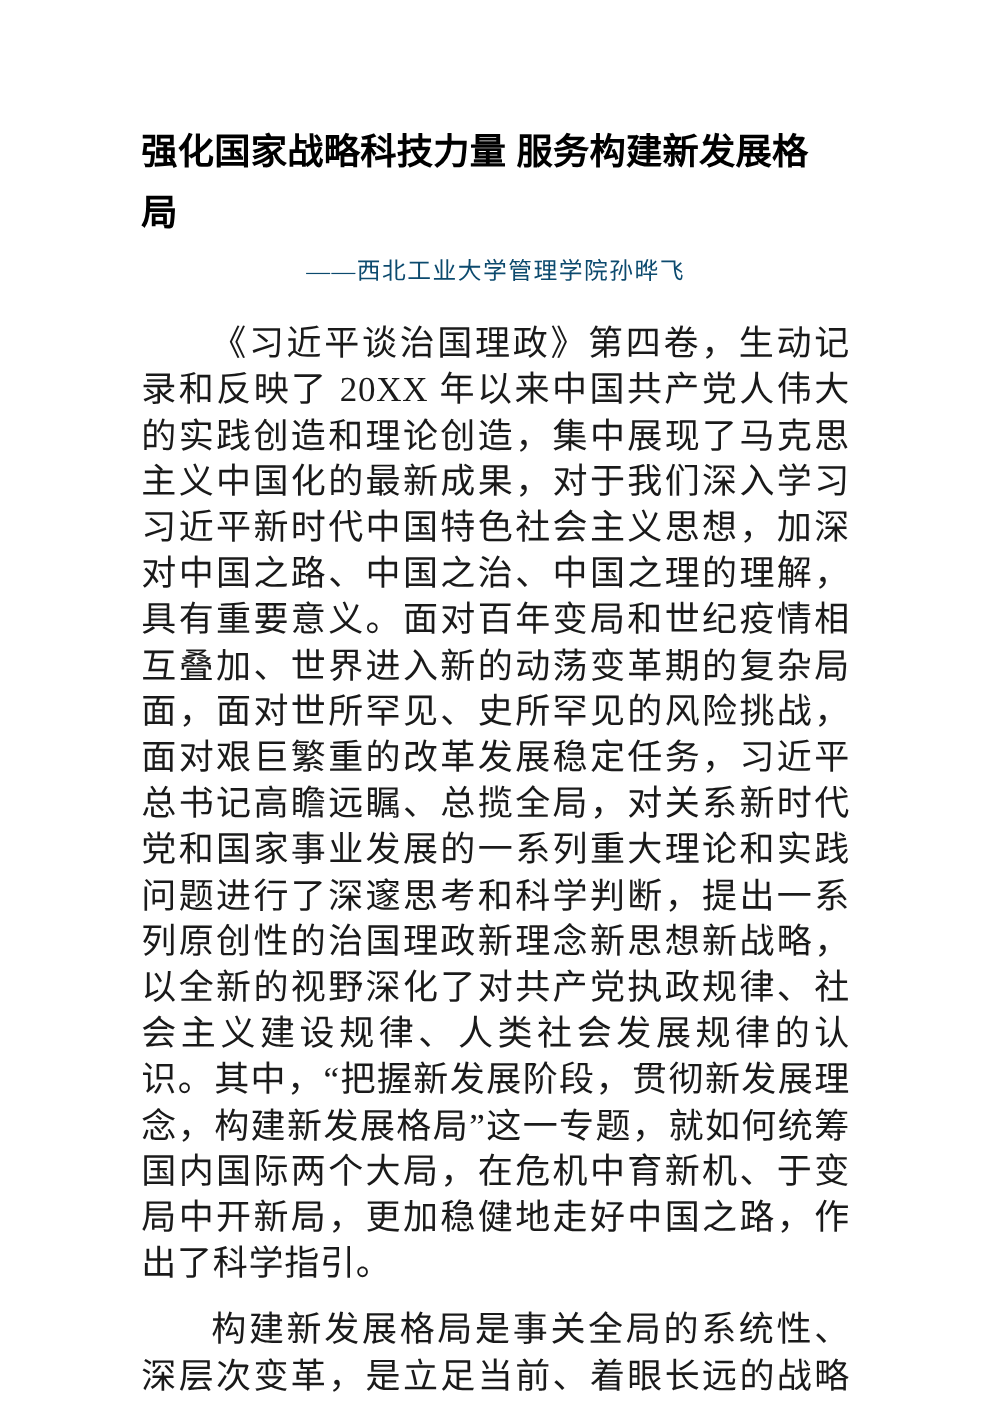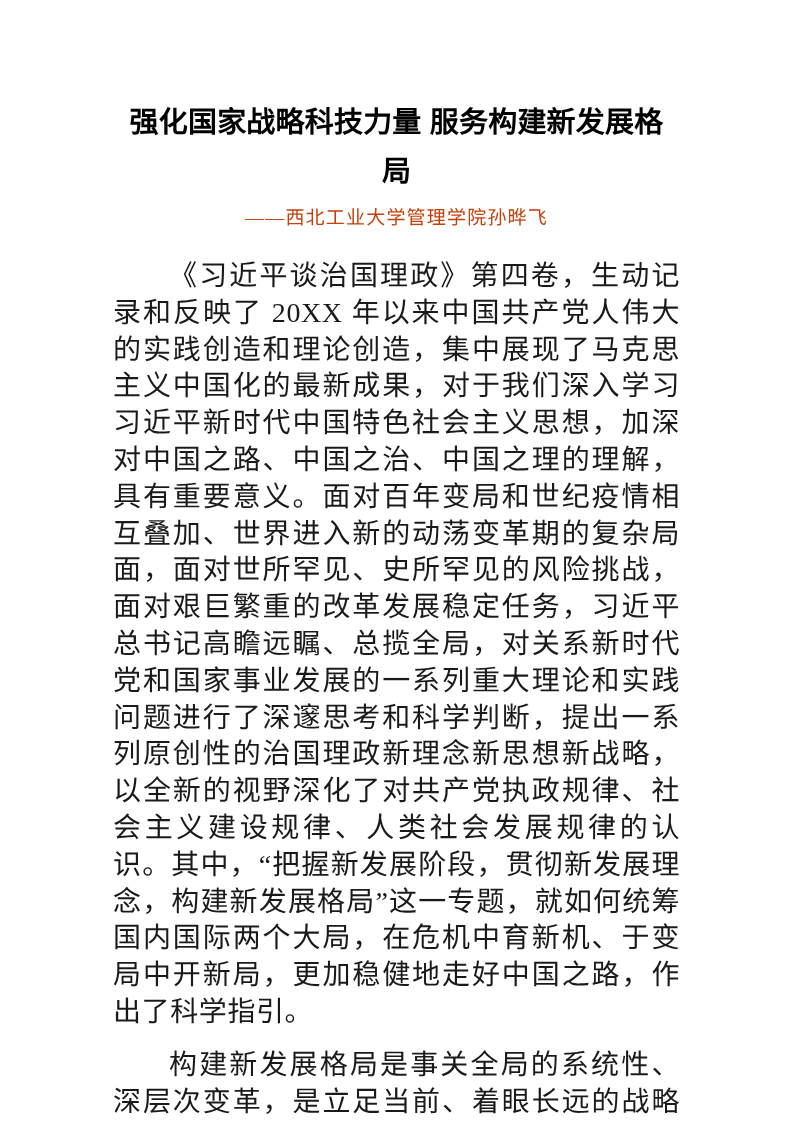--- a/index.html
+++ b/index.html
@@ -25,35 +25,34 @@
     top: 98px;
     width: 567px;
   }
 
   
   .doc-title {
     font-family: "Liberation Sans", "DejaVu Sans", sans-serif;
     font-size: 29px;
     font-weight: 700;
     line-height: 49px;
-    text-align: center;
     color: #000000;
     letter-spacing: 0.2px;
     margin: 0;
     padding: 0;
   }
 
   
   .doc-byline {
     font-family: "Liberation Serif", "DejaVu Serif", serif;
     font-size: 19px;
     font-weight: 400;
     line-height: 44px;
     text-align: center;
-    color: #c2410c;
+    color: #0c4a6e;
     letter-spacing: 1.2px;
     margin: 0;
     padding: 0;
   }
 
   
   .body-block {
     margin-top: 18px;
   }
 

